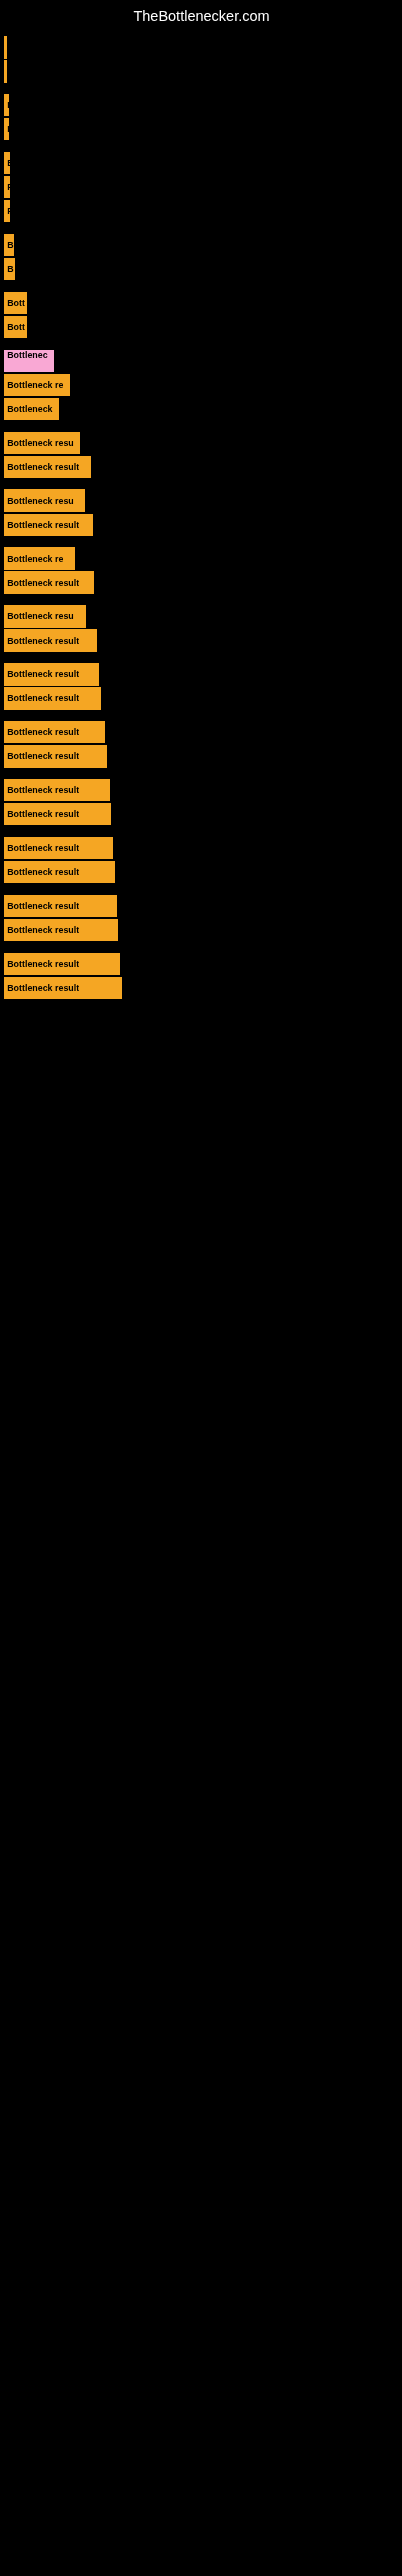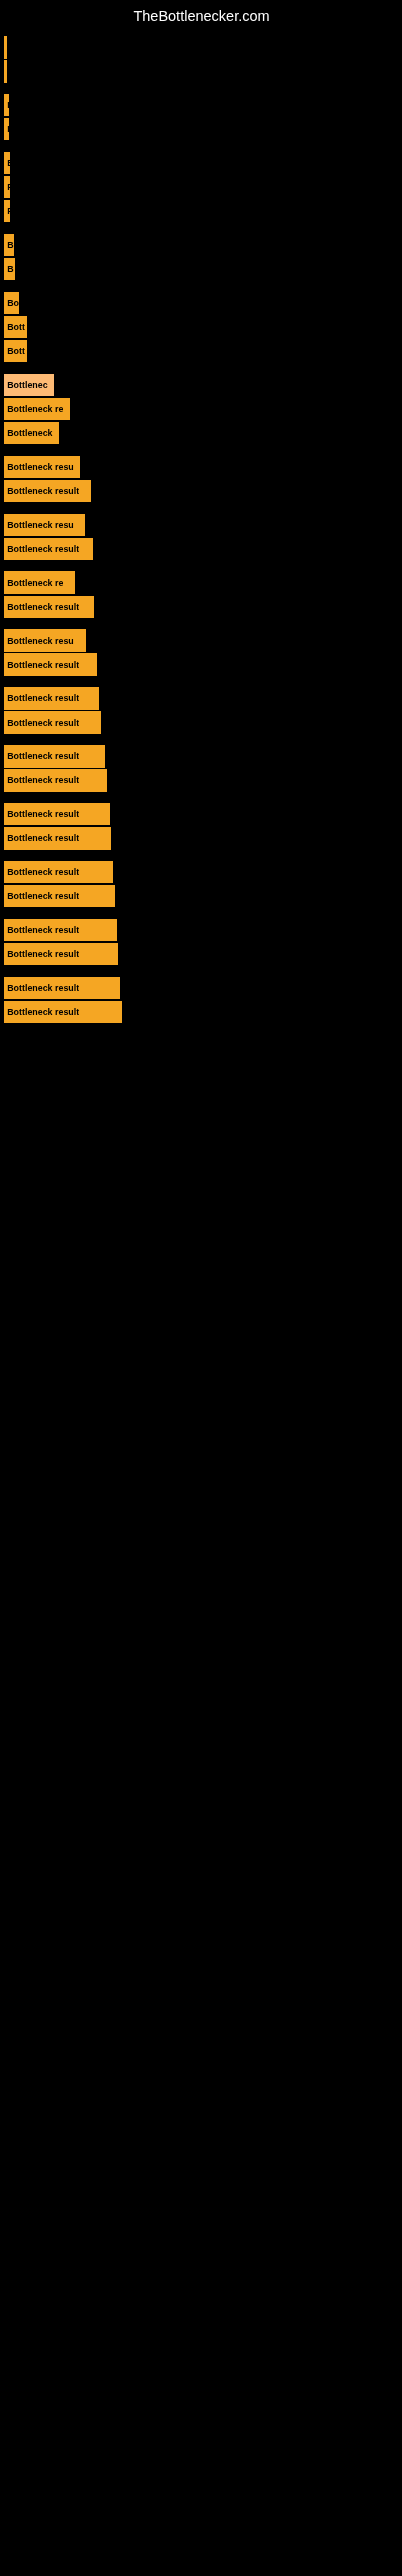--- a/index.html
+++ b/index.html
@@ -72,36 +72,31 @@
       <div style="background-color: rgb(245, 166, 35); height: 22.5px; width: 9.7px; display: flex; align-items: center; padding-left: 3.2px; min-width: 3.2px; overflow: hidden;">
         <span style="color: rgb(0, 0, 0); font-size: 8.9px; font-weight: bold; white-space: nowrap; overflow: hidden;">B</span>
       </div>
     </div>
     <div style="margin-bottom: 11.3px; display: flex; align-items: center;">
       <div style="background-color: rgb(245, 166, 35); height: 22.5px; width: 11.3px; display: flex; align-items: center; padding-left: 3.2px; min-width: 3.2px; overflow: hidden;">
         <span style="color: rgb(0, 0, 0); font-size: 8.9px; font-weight: bold; white-space: nowrap; overflow: hidden;">B</span>
       </div>
     </div>
     <div style="margin-bottom: 1.6px; display: flex; align-items: center;">
-      <div style="background-color: rgb(245, 166, 35); height: 22.5px; width: 14.5px; display: flex; align-items: center; padding-left: 3.2px; min-width: 3.2px; overflow: hidden;">
-        <span style="color: rgb(0, 0, 0); font-size: 8.9px; font-weight: bold; white-space: nowrap; overflow: hidden;">Bo</span>
-      </div>
-    </div>
-    <div style="margin-bottom: 1.6px; display: flex; align-items: center;">
       <div style="background-color: rgb(245, 166, 35); height: 22.5px; width: 22.5px; display: flex; align-items: center; padding-left: 3.2px; min-width: 3.2px; overflow: hidden;">
         <span style="color: rgb(0, 0, 0); font-size: 8.9px; font-weight: bold; white-space: nowrap; overflow: hidden;">Bott</span>
       </div>
     </div>
     <div style="margin-bottom: 11.3px; display: flex; align-items: center;">
       <div style="background-color: rgb(245, 166, 35); height: 22.5px; width: 22.5px; display: flex; align-items: center; padding-left: 3.2px; min-width: 3.2px; overflow: hidden;">
         <span style="color: rgb(0, 0, 0); font-size: 8.9px; font-weight: bold; white-space: nowrap; overflow: hidden;">Bott</span>
       </div>
     </div>
     <div style="margin-bottom: 1.6px; display: flex; align-items: center;">
-      <div style="background-color: #fdba74; height: 22.5px; width: 50px; display: flex; align-items: center; padding-left: 3.2px; min-width: 3.2px; overflow: hidden;">
+      <div style="background-color: #f9a8d4; height: 22.5px; width: 50px; display: flex; padding-left: 3.2px; min-width: 3.2px; overflow: hidden;">
         <span style="color: rgb(0, 0, 0); font-size: 8.9px; font-weight: bold; white-space: nowrap; overflow: hidden;">Bottlenec</span>
       </div>
     </div>
     <div style="margin-bottom: 1.6px; display: flex; align-items: center;">
       <div style="background-color: rgb(245, 166, 35); height: 22.5px; width: 66px; display: flex; align-items: center; padding-left: 3.2px; min-width: 3.2px; overflow: hidden;">
         <span style="color: rgb(0, 0, 0); font-size: 8.9px; font-weight: bold; white-space: nowrap; overflow: hidden;">Bottleneck re</span>
       </div>
     </div>
     <div style="margin-bottom: 11.3px; display: flex; align-items: center;">
       <div style="background-color: rgb(245, 166, 35); height: 22.5px; width: 55px; display: flex; align-items: center; padding-left: 3.2px; min-width: 3.2px; overflow: hidden;">

